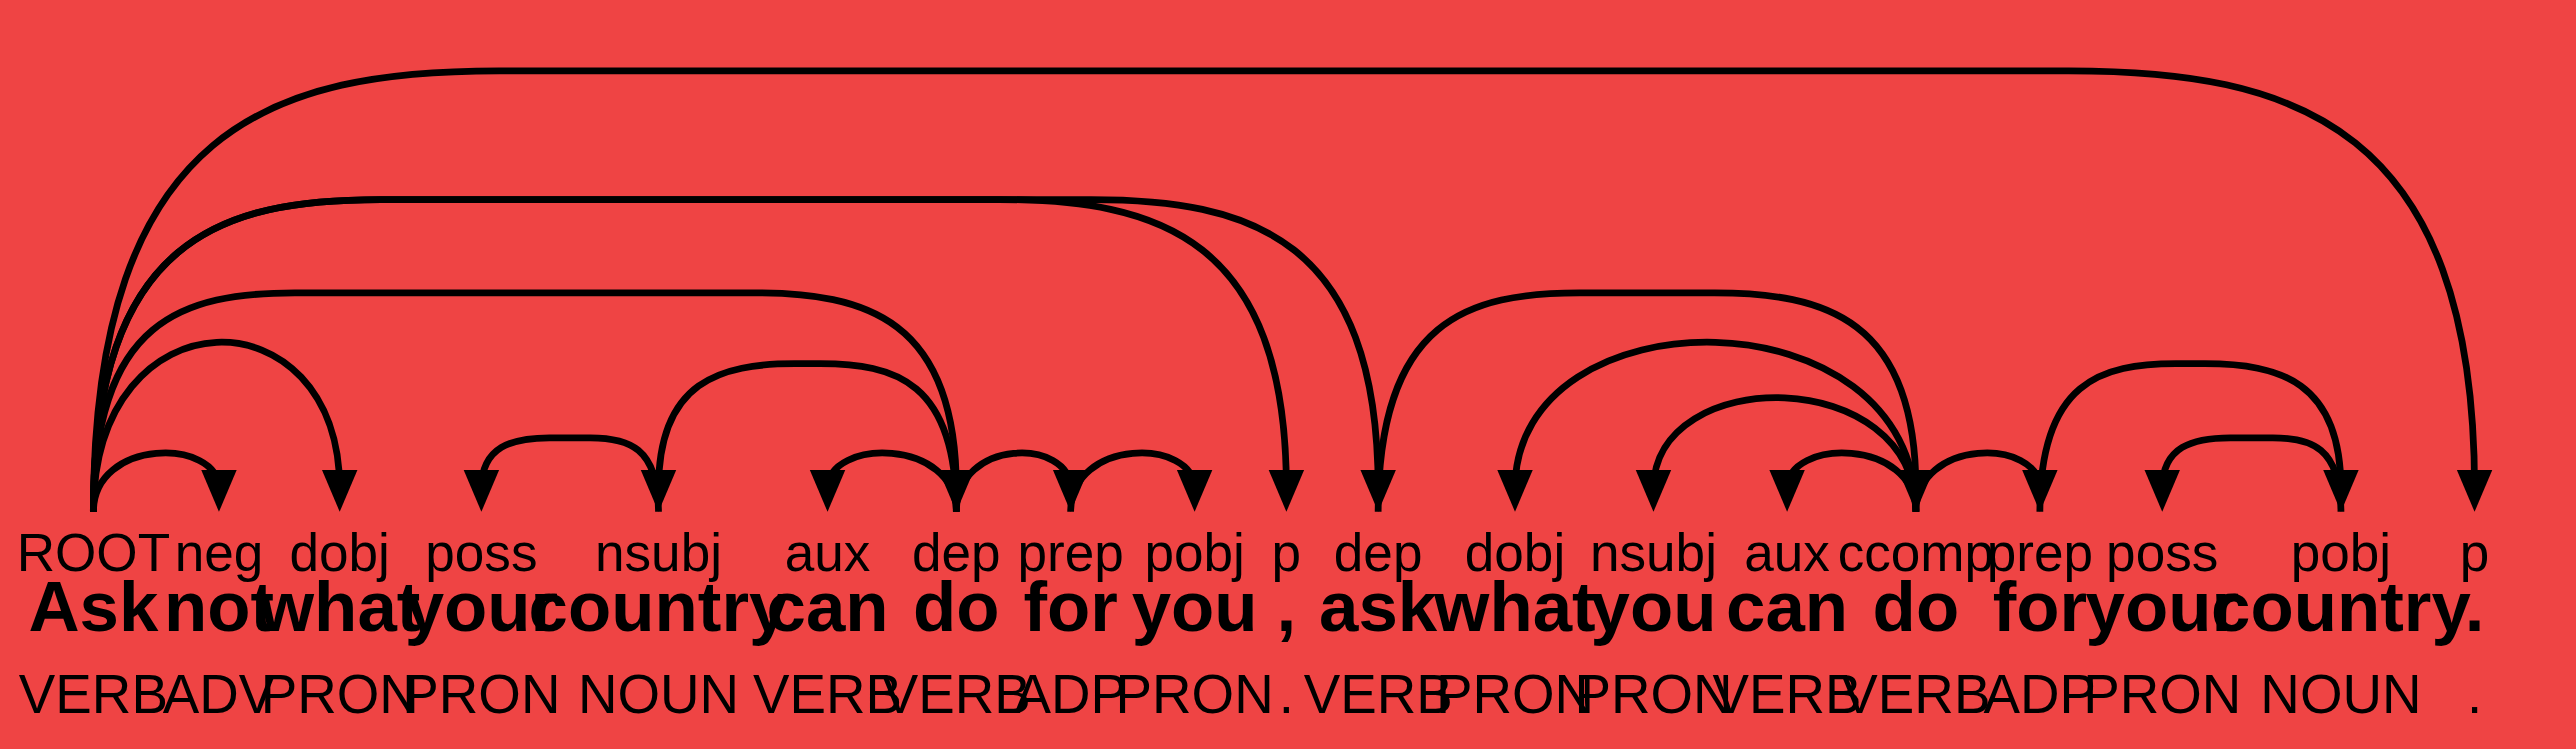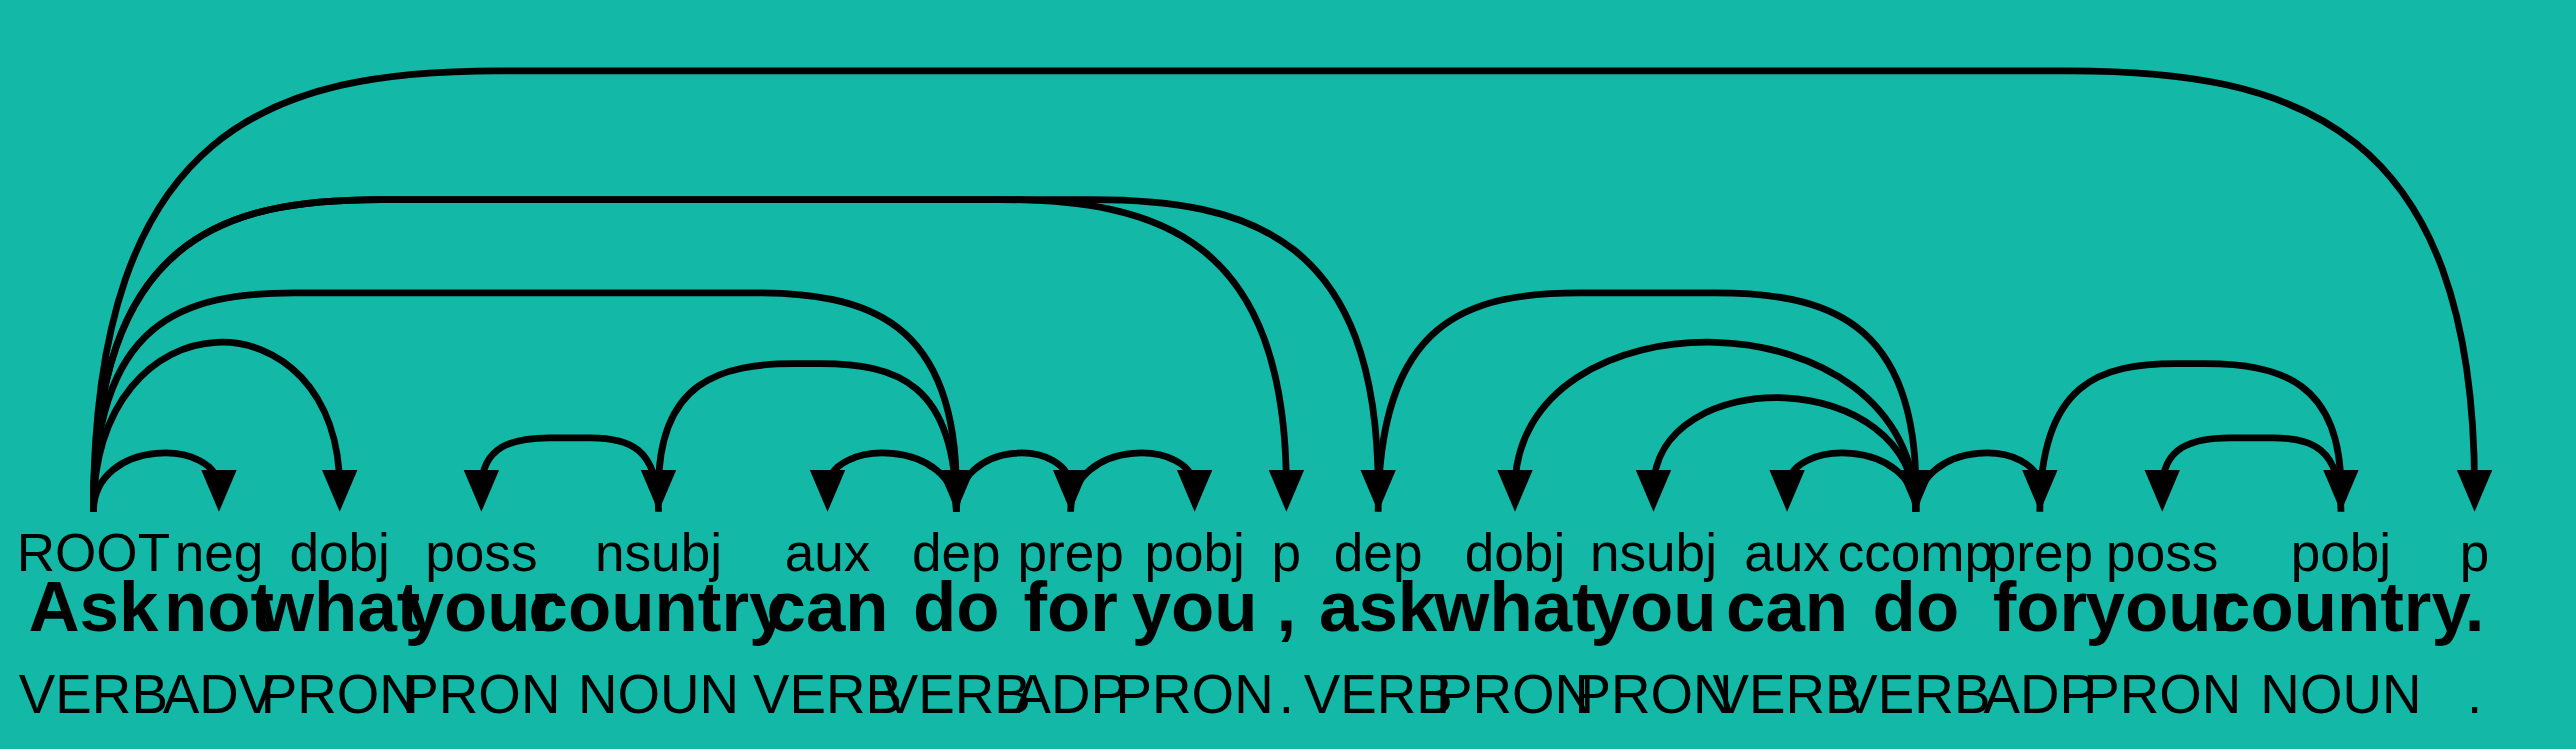--- a/index.html
+++ b/index.html
@@ -1,18 +1,18 @@
 <!DOCTYPE html>
 <html><head>
 <meta charset="utf-8">
 <title>Dependency Parse</title>
 <style>
   html,body{margin:0;padding:0;background:#ffffff;}
   body{font-family:"Liberation Sans","DejaVu Sans",sans-serif;}
-  #stage{position:relative;width:2576px;height:750px;background:#14b8a6;overflow:hidden;}
+  #stage{position:relative;width:2576px;height:750px;background:#ef4444;overflow:hidden;}
   #depsvg{position:absolute;left:0;top:0;width:2576px;height:750px;display:block;}
   .arc-path{fill:none;stroke:#000000;stroke-width:4.2;stroke-linecap:butt;}
   .arrow-head{fill:#000000;stroke:none;}
   .tok-word{font-family:"Liberation Sans","DejaVu Sans",sans-serif;font-size:44px;font-weight:bold;fill:#000000;text-anchor:middle;}
   .tok-tag{font-family:"Liberation Sans","DejaVu Sans",sans-serif;font-size:34px;font-weight:normal;fill:#000000;text-anchor:middle;}
   .arc-label{font-family:"Liberation Sans","DejaVu Sans",sans-serif;font-size:33px;font-weight:normal;fill:#000000;text-anchor:middle;}
 </style>
 </head>
 <body>
 

